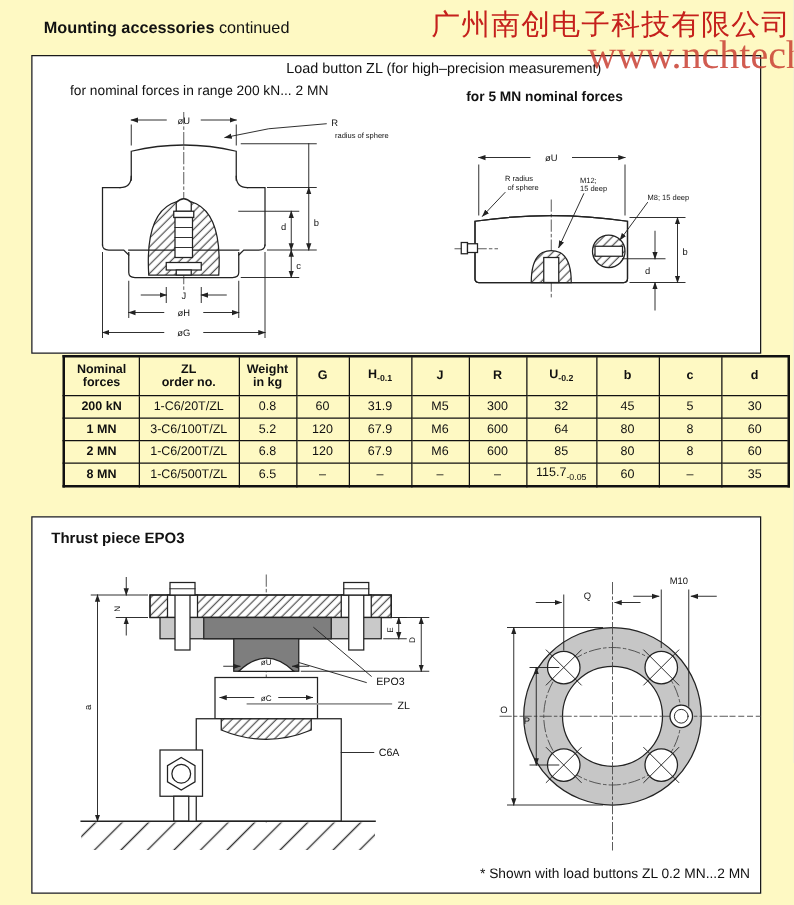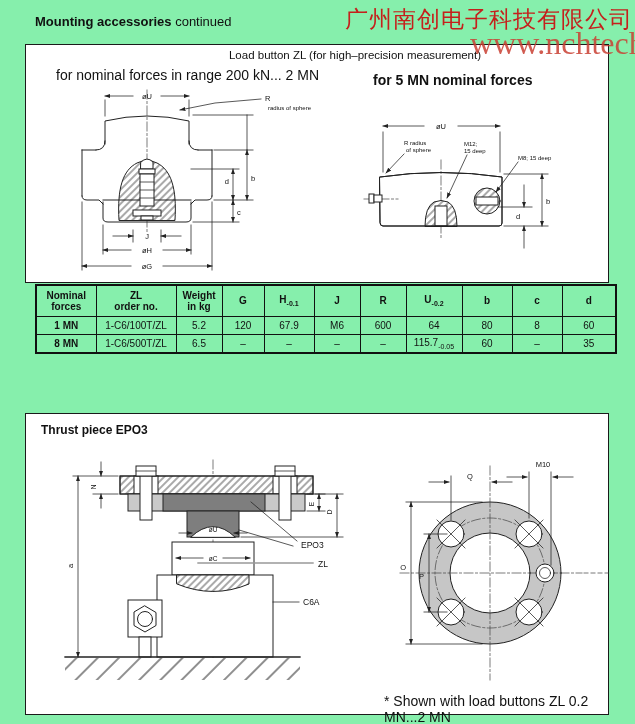--- a/index.html
+++ b/index.html
@@ -1,37 +1,37 @@
 <!DOCTYPE html>
 <html><head>
 <meta charset="utf-8">
 <style>
   html,body{margin:0;padding:0;background:#e8e8e8;}
-  .page{position:relative;width:635px;height:724px;background:#86efac;overflow:hidden;
+  .page{position:relative;width:635px;height:724px;background:#fef9c3;overflow:hidden;
         font-family:"Liberation Sans",sans-serif;color:#111;}
   .abs{position:absolute;}
   .doc-title{left:35px;top:14px;font-size:13px;}
   .doc-title b{font-weight:bold;}
   .company{right:2px;top:4px;font-size:23px;color:#c5201c;letter-spacing:1px;
            font-family:"Liberation Serif",serif;white-space:nowrap;z-index:40;}
   .watermark{left:470px;top:25px;font-size:32px;color:rgba(201,63,50,0.85);
              font-family:"Liberation Serif",serif;white-space:nowrap;z-index:41;pointer-events:none;}
   .box{position:absolute;border:1.6px solid #1a1a1a;background:#fff;}
   .box1{left:25px;top:44px;width:582px;height:237px;}
   .box2{left:25px;top:413px;width:582px;height:300px;}
   .box1-head{position:absolute;left:0;top:4px;width:100%;text-align:center;font-size:11.5px;
              transform:translateX(38px);}
   .box1-head b{font-weight:normal;}
-  .cap{position:absolute;font-size:14px;}
+  .cap{position:absolute;font-size:11px;}
   .cap-l{left:30px;top:22px;}
   .cap-r{left:347px;top:27px;font-weight:bold;}
   .box2-title{position:absolute;left:15px;top:9px;font-size:12px;font-weight:bold;text-align:center;}
-  .footnote{position:absolute;left:358px;top:279px;font-size:14px;}
+  .footnote{position:absolute;left:358px;top:279px;font-size:11px;}
   
-  .tblwrap{left:35px;top:284px;}
+  .tblwrap{left:50px;top:284px;}
   table.tbl{border-collapse:collapse;table-layout:fixed;width:580px;border:2px solid #111;}
   .tbl th,.tbl td{border:1.2px solid #111;text-align:center;vertical-align:middle;
                   font-size:10px;padding:1px 0;overflow:hidden;}
   .tbl th{font-weight:bold;height:28px;line-height:1.15;}
   .tbl th span.hl{white-space:pre-line;display:inline-block;}
   .tbl td{height:15px;}
   .tbl td.c0{font-weight:bold;}
   .tbl sub{font-size:7px;}
   
   svg.draw{position:absolute;overflow:visible;}
@@ -214,28 +214,54 @@
         <th><span class="hl">G</span></th>
         <th><span>H</span><sub>-0.1</sub></th>
         <th><span class="hl">J</span></th>
         <th><span class="hl">R</span></th>
         <th><span>U</span><sub>-0.2</sub></th>
         <th><span class="hl">b</span></th>
         <th><span class="hl">c</span></th>
         <th><span class="hl">d</span></th>
       </tr>
       <tr>
+        <td class="c0">200 kN</td>
+        <td>1-C6/20T/ZL</td>
+        <td>0.8</td>
+        <td>60</td>
+        <td>31.9</td>
+        <td>M5</td>
+        <td>300</td>
+        <td>32</td>
+        <td>45</td>
+        <td>5</td>
+        <td>30</td>
+      </tr>
+      <tr>
         <td class="c0">1 MN</td>
-        <td>1-C6/100T/ZL</td>
+        <td>3-C6/100T/ZL</td>
         <td>5.2</td>
         <td>120</td>
         <td>67.9</td>
         <td>M6</td>
         <td>600</td>
         <td>64</td>
+        <td>80</td>
+        <td>8</td>
+        <td>60</td>
+      </tr>
+      <tr>
+        <td class="c0">2 MN</td>
+        <td>1-C6/200T/ZL</td>
+        <td>6.8</td>
+        <td>120</td>
+        <td>67.9</td>
+        <td>M6</td>
+        <td>600</td>
+        <td>85</td>
         <td>80</td>
         <td>8</td>
         <td>60</td>
       </tr>
       <tr>
         <td class="c0">8 MN</td>
         <td>1-C6/500T/ZL</td>
         <td>6.5</td>
         <td>–</td>
         <td>–</td>

